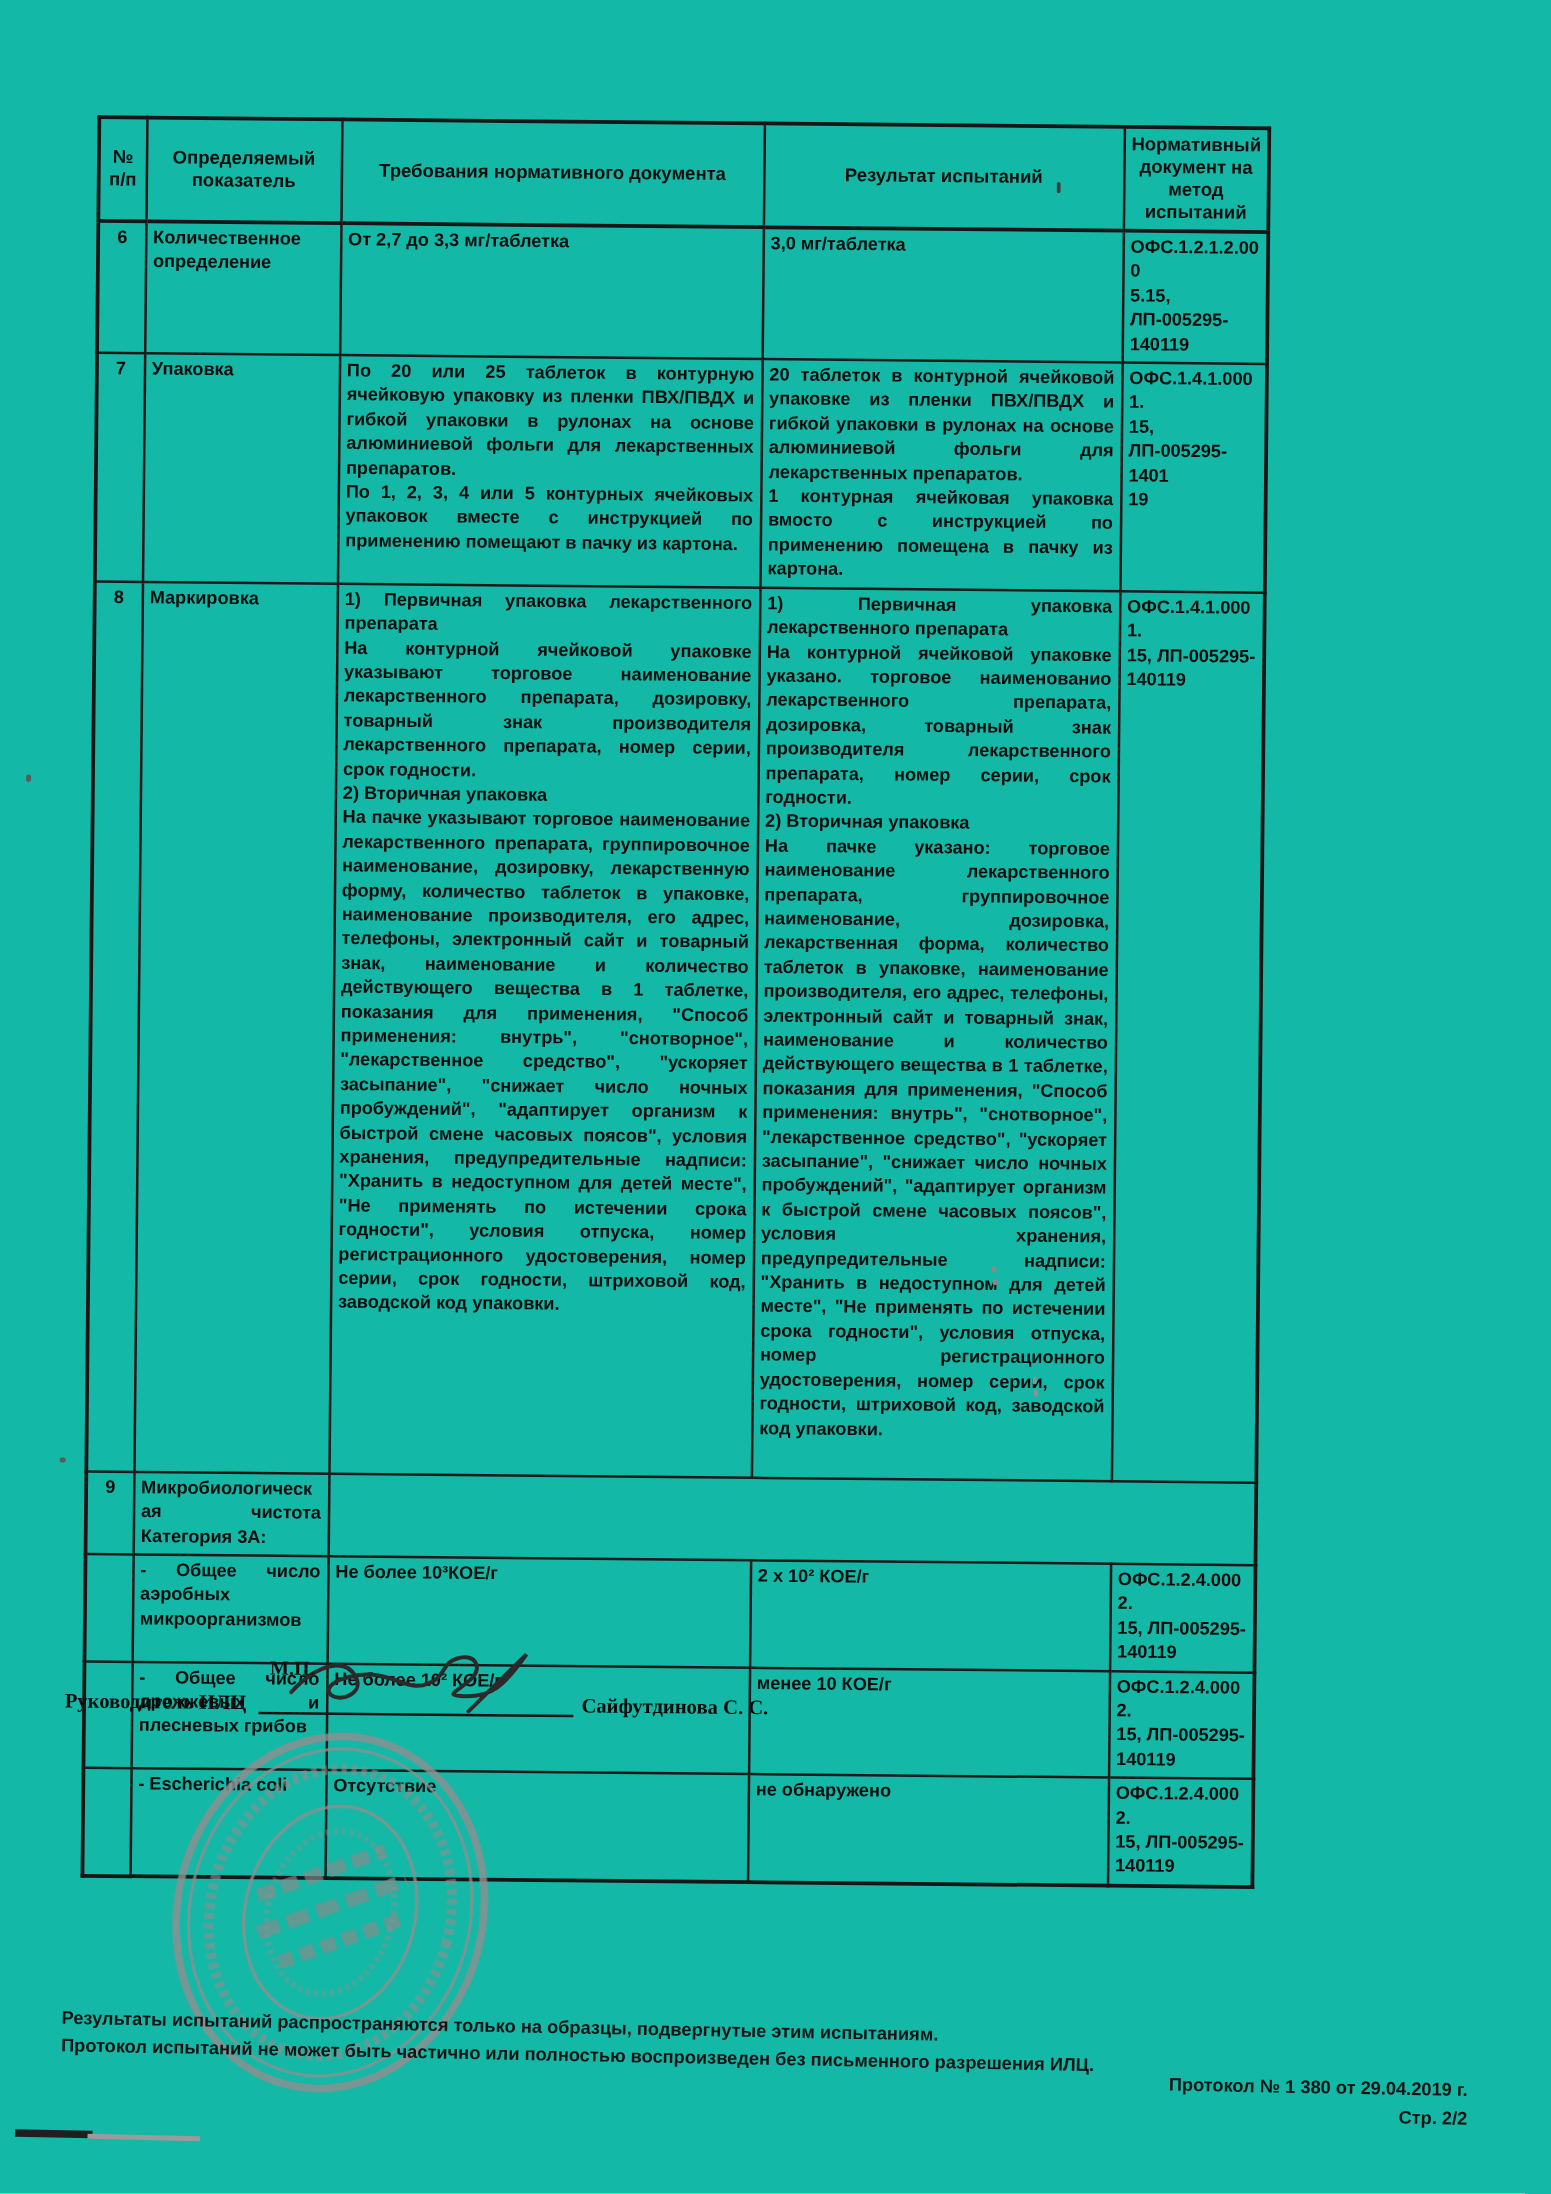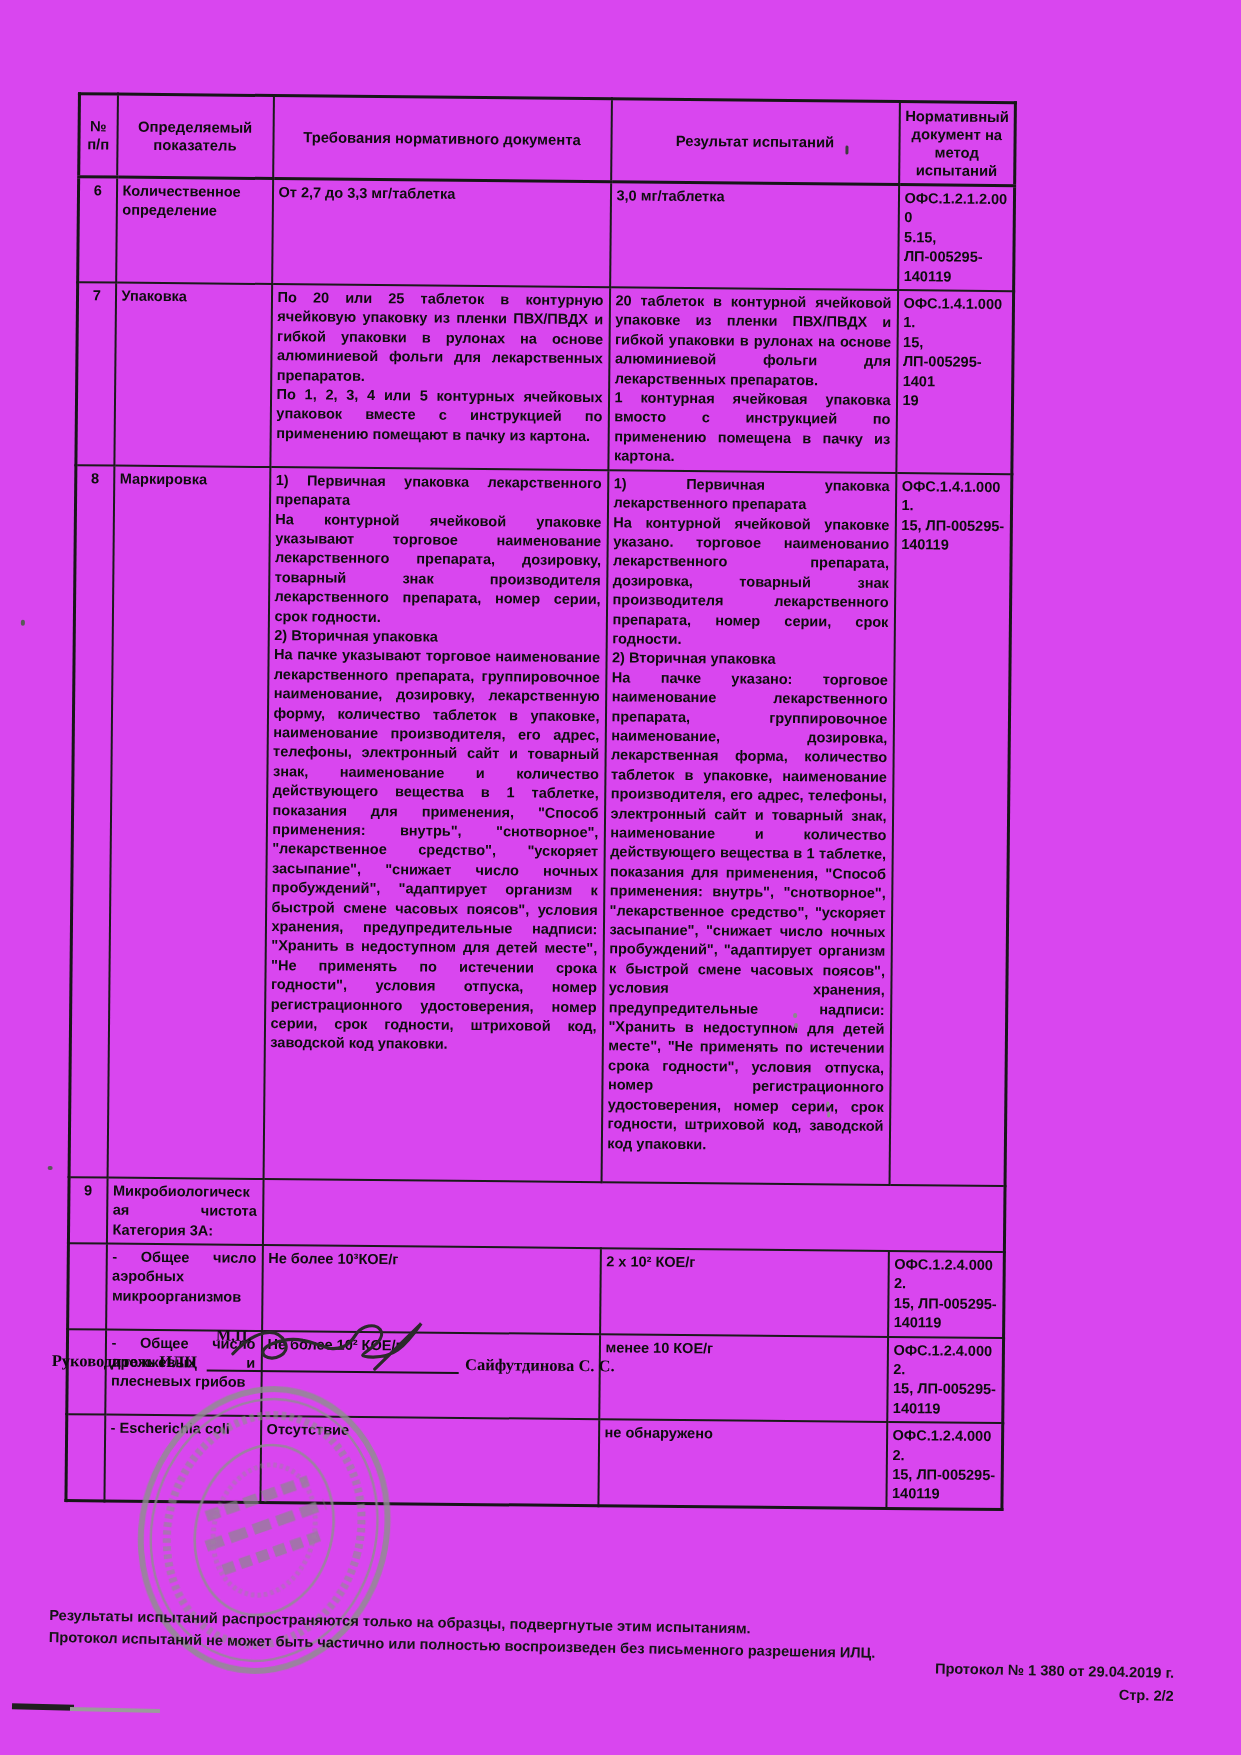--- a/index.html
+++ b/index.html
@@ -1,16 +1,16 @@
 <!DOCTYPE html>
 <html><head>
 <meta charset="utf-8">
 <style>
   html,body{margin:0;padding:0;background:#ffffff;}
-  .page{position:relative;width:1241px;height:1755px;background:#d946ef;overflow:hidden;
+  .page{position:relative;width:1241px;height:1755px;background:#14b8a6;overflow:hidden;
         color:#101010;}
   .tilt{position:absolute;left:0;top:0;width:1241px;height:1755px;
         transform:rotate(0.55deg);transform-origin:60px 90px;}
 
   
   table.proto{position:absolute;left:78px;top:92px;border-collapse:collapse;table-layout:fixed;
       width:936px;border:3px solid #161616;}
   table.proto td, table.proto th{border:2.4px solid #1a1a1a;vertical-align:top;
       font:700 14.5px/19.4px "Liberation Sans", sans-serif;color:#0d0d0d;
       padding:3px 5px 3px 5px;overflow-wrap:break-word;}

